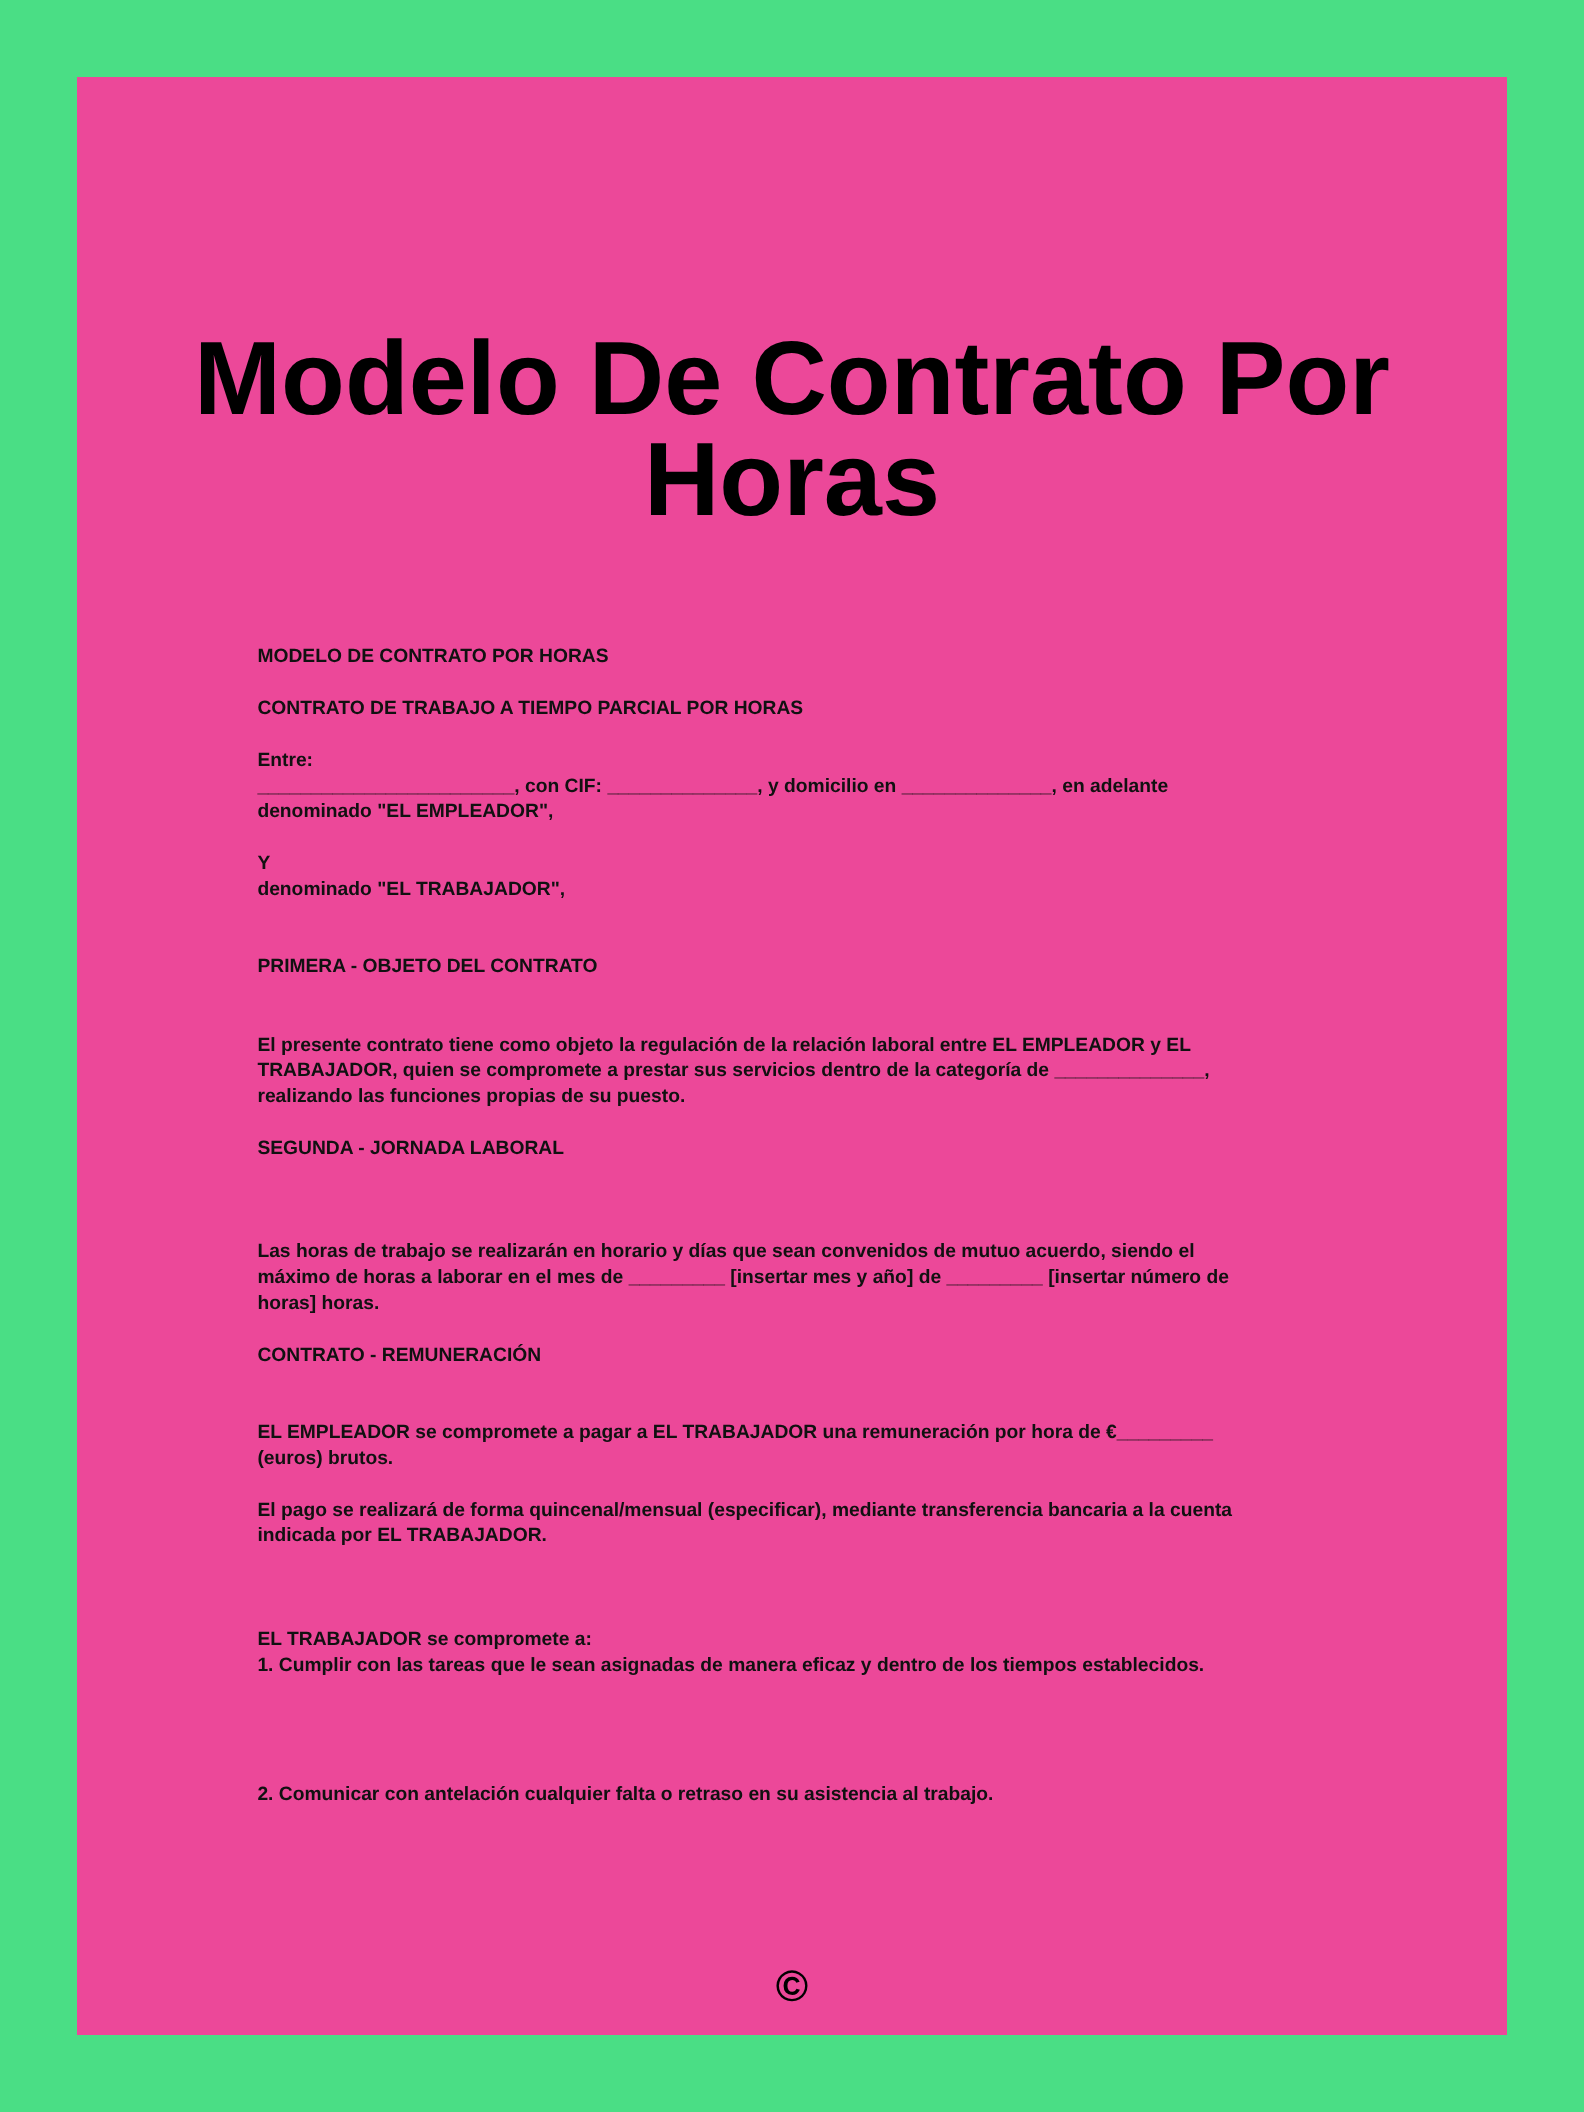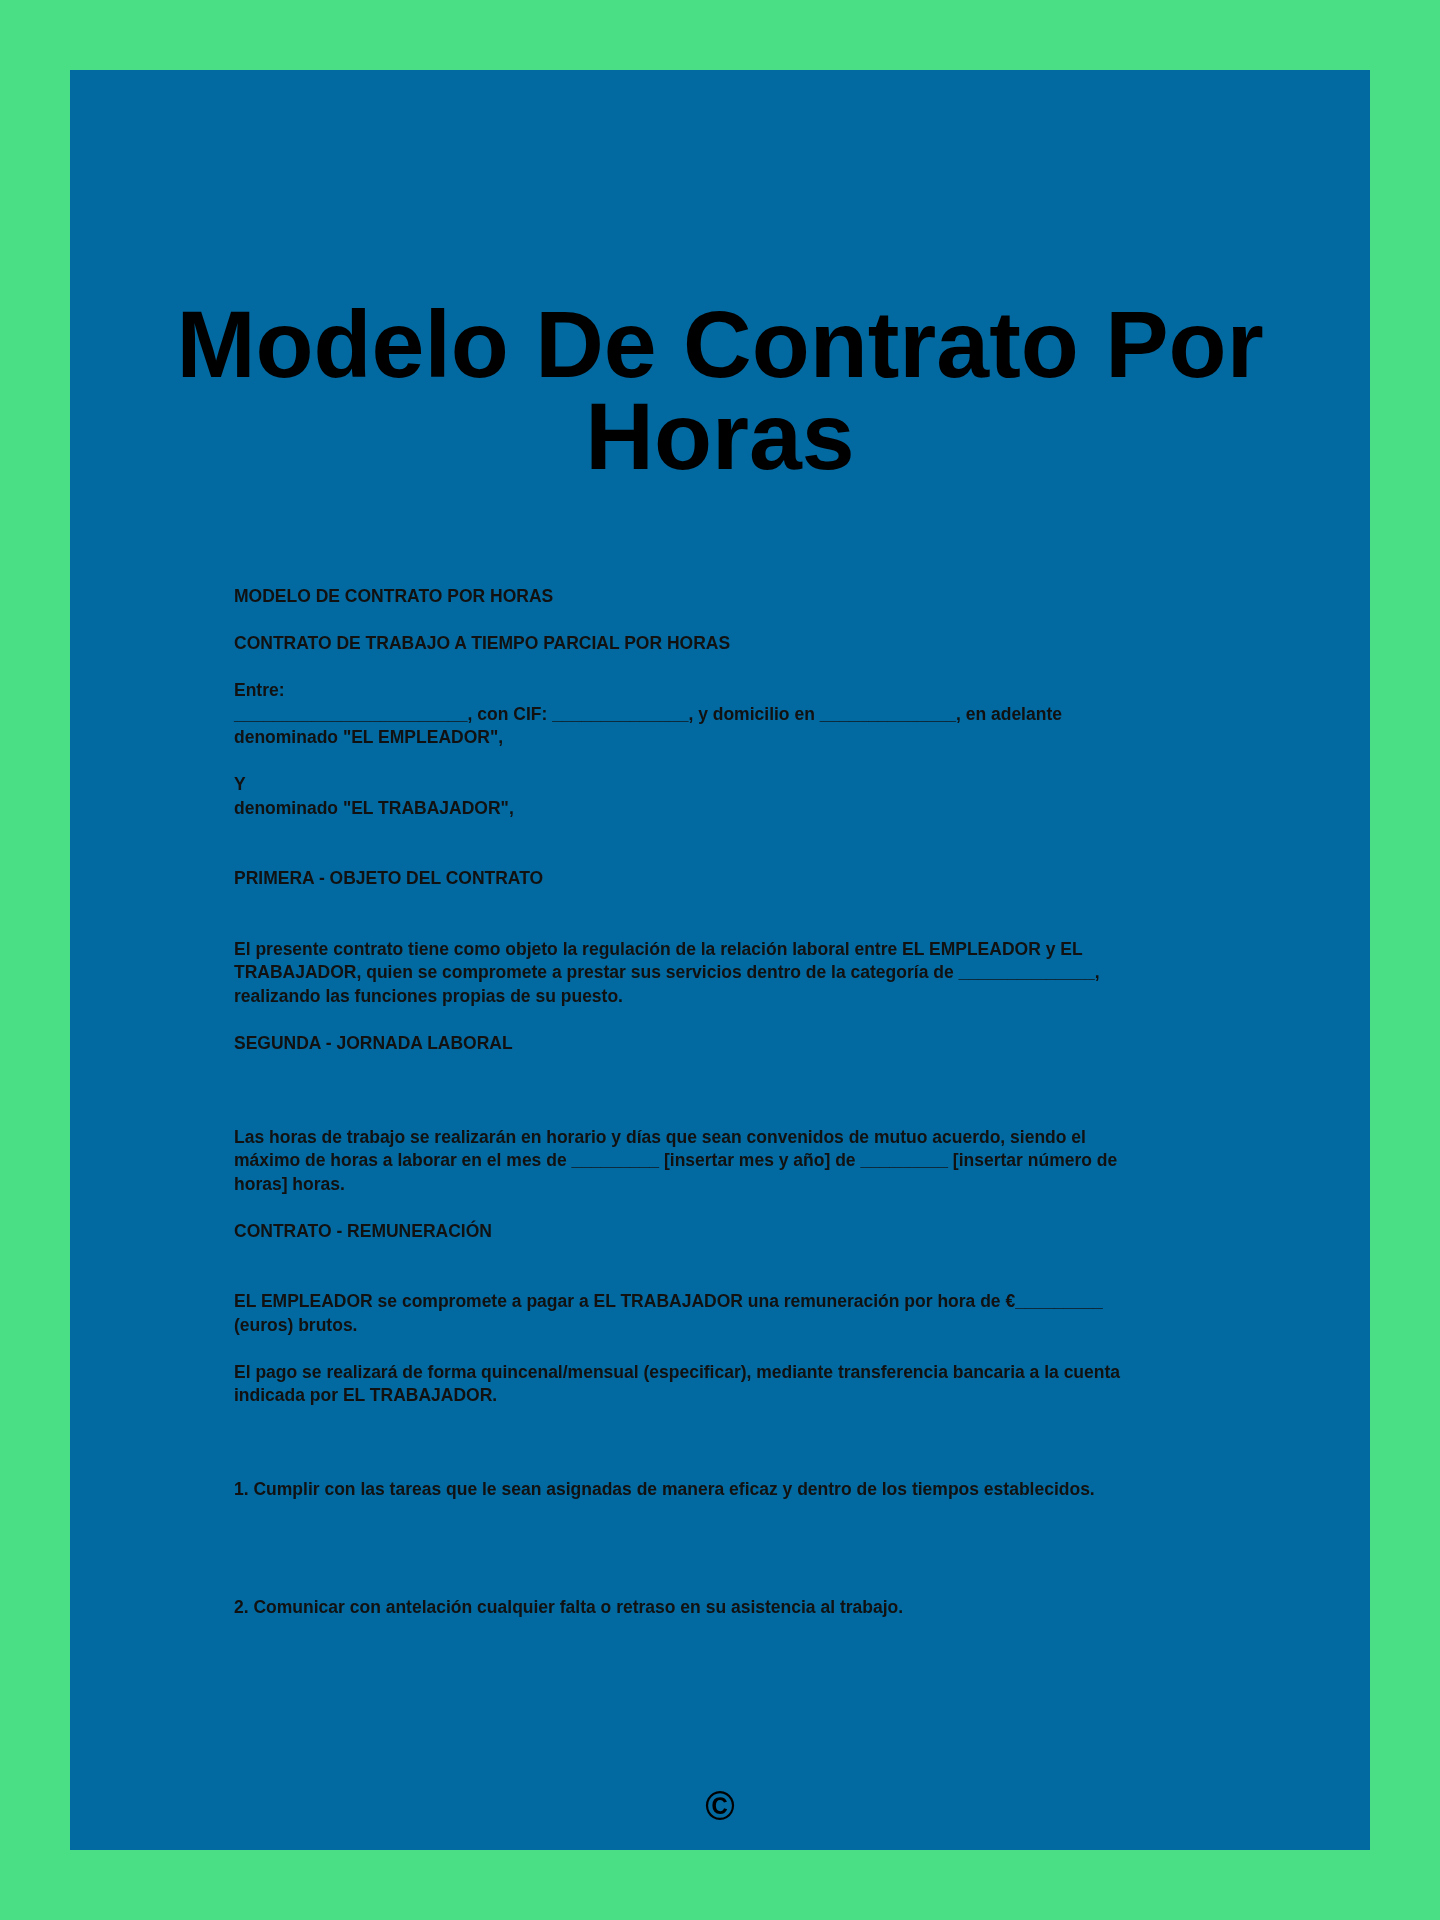--- a/index.html
+++ b/index.html
@@ -7,21 +7,21 @@
     width: 1440px; height: 1920px;
     background: #4ADE85;
     position: relative;
     overflow: hidden;
     font-family: "Liberation Sans", sans-serif;
   }
   .page {
     position: absolute;
     left: 70px; top: 70px;
     width: 1300px; height: 1780px;
-    background: #0369a1;
+    background: #ec4899;
   }
   .title {
     position: absolute;
     left: 0; top: 228px;
     width: 1300px;
     text-align: center;
     font-family: "Liberation Sans", sans-serif;
     font-weight: bold;
     font-size: 95px;
     line-height: 92px;
@@ -94,20 +94,21 @@
     <p>CONTRATO - REMUNERACIÓN</p>
     <div class="gap2"></div>
     <p>EL EMPLEADOR se compromete a pagar a EL TRABAJADOR una remuneración por hora de €_________
 (euros) brutos.</p>
     <div class="gap1"></div>
     <p>El pago se realizará de forma quincenal/mensual (especificar), mediante transferencia bancaria a la cuenta
 indicada por EL TRABAJADOR.</p>
     <div class="gap1"></div>
 
     <div class="gap2"></div>
+    <p>EL TRABAJADOR se compromete a:</p>
     <p>1. Cumplir con las tareas que le sean asignadas de manera eficaz y dentro de los tiempos establecidos.</p>
     <div class="gap2"></div>
     <div class="gap2"></div>
     <p>2. Comunicar con antelación cualquier falta o retraso en su asistencia al trabajo.</p>
   </div>
 
   <div class="copyright">©</div>
 </div>
 
 </body></html>

